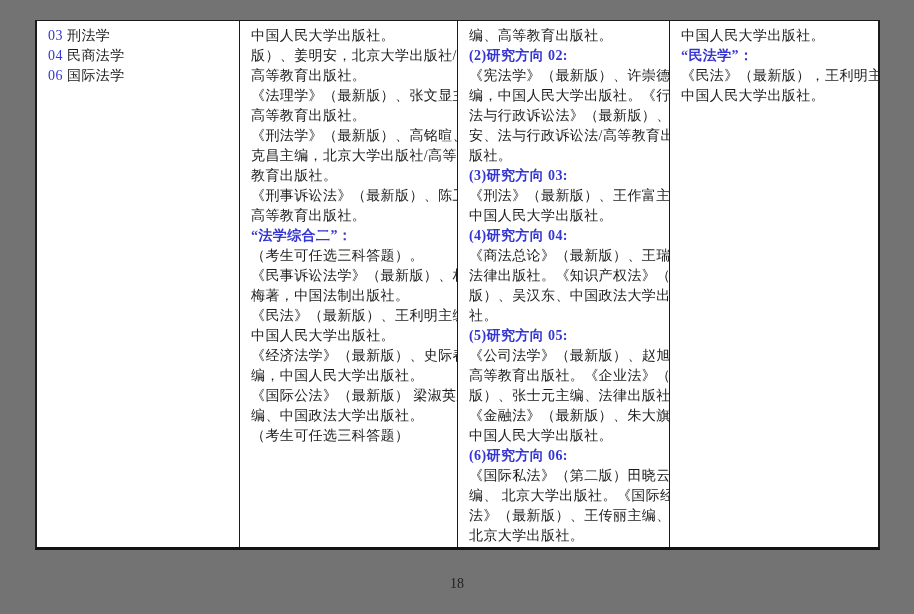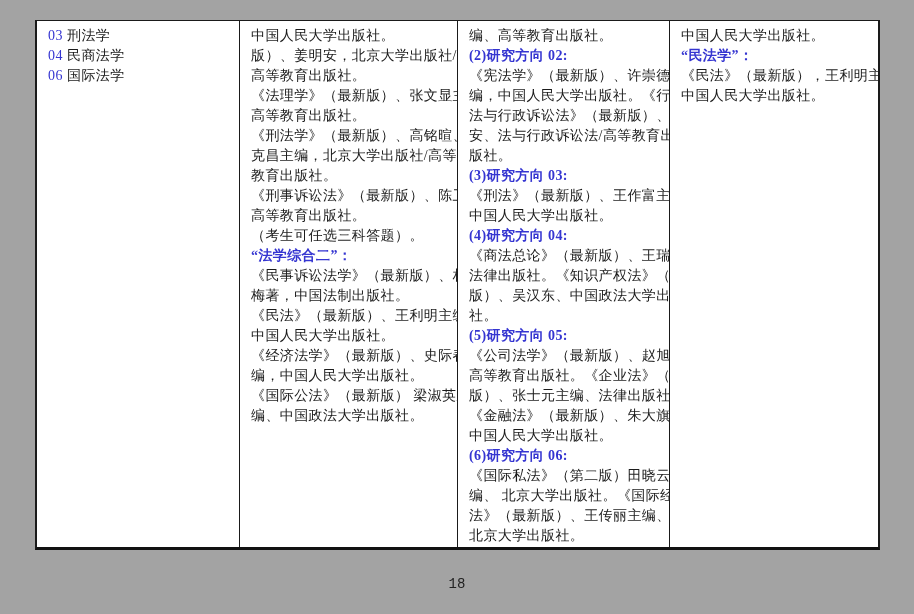--- a/index.html
+++ b/index.html
@@ -1,20 +1,20 @@
 <!DOCTYPE html>
 <html style="--blue: #3535d1;"><head>
 <meta charset="utf-8">
 <style>
   html, body { margin: 0; padding: 0; }
   .page {
     position: relative;
     width: 914px;
     height: 614px;
-    background: #a3a3a3;
+    background: #737373;
     font-family: "Liberation Serif", "DejaVu Serif", serif;
     color: #1b1b1b;
     overflow: hidden;
   }
   .ref-table {
     position: absolute;
     left: 35px;
     top: 20px;
     width: 845px;
     height: 530px;
@@ -47,21 +47,20 @@
     margin-right: 4px;
   }
   .page-number {
     position: absolute;
     left: 0;
     right: 0;
     top: 576px;
     text-align: center;
     font-size: 14px;
     color: #222222;
-    font-family: Liberation Mono, monospace;
   }
 </style>
 </head>
 <body>
 
 <div class="page">
   <div class="ref-table">
       <div class="col" style="width: 203px;">
         <div class="line body"><span class="num">03</span><span>刑法学</span></div>
         <div class="line body"><span class="num">04</span><span>民商法学</span></div>
@@ -71,30 +70,31 @@
         <div class="line body">中国人民大学出版社。</div>
         <div class="line body">版）、姜明安，北京大学出版社/</div>
         <div class="line body">高等教育出版社。</div>
         <div class="line body">《法理学》（最新版）、张文显主编，</div>
         <div class="line body">高等教育出版社。</div>
         <div class="line body">《刑法学》（最新版）、高铭暄、马</div>
         <div class="line body">克昌主编，北京大学出版社/高等</div>
         <div class="line body">教育出版社。</div>
         <div class="line body">《刑事诉讼法》（最新版）、陈卫东，</div>
         <div class="line body">高等教育出版社。</div>
+        <div class="line heading">“法学综合二”：</div>
         <div class="line body">（考生可任选三科答题）。</div>
-        <div class="line heading">“法学综合二”：</div>
         <div class="line body">《民事诉讼法学》（最新版）、相庆</div>
         <div class="line body">梅著，中国法制出版社。</div>
         <div class="line body">《民法》（最新版）、王利明主编，</div>
         <div class="line body">中国人民大学出版社。</div>
         <div class="line body">《经济法学》（最新版）、史际春主</div>
         <div class="line body">编，中国人民大学出版社。</div>
         <div class="line body">《国际公法》（最新版） 梁淑英主</div>
         <div class="line body">编、中国政法大学出版社。</div>
+        <div class="line body">（考生可任选三科答题）</div>
       </div>
       <div class="col" style="width: 212px;">
         <div class="line body">编、高等教育出版社。</div>
         <div class="line heading">(2)研究方向 02:</div>
         <div class="line body">《宪法学》（最新版）、许崇德主</div>
         <div class="line body">编，中国人民大学出版社。《行政</div>
         <div class="line body">法与行政诉讼法》（最新版）、姜明</div>
         <div class="line body">安、法与行政诉讼法/高等教育出</div>
         <div class="line body">版社。</div>
         <div class="line heading">(3)研究方向 03:</div>

